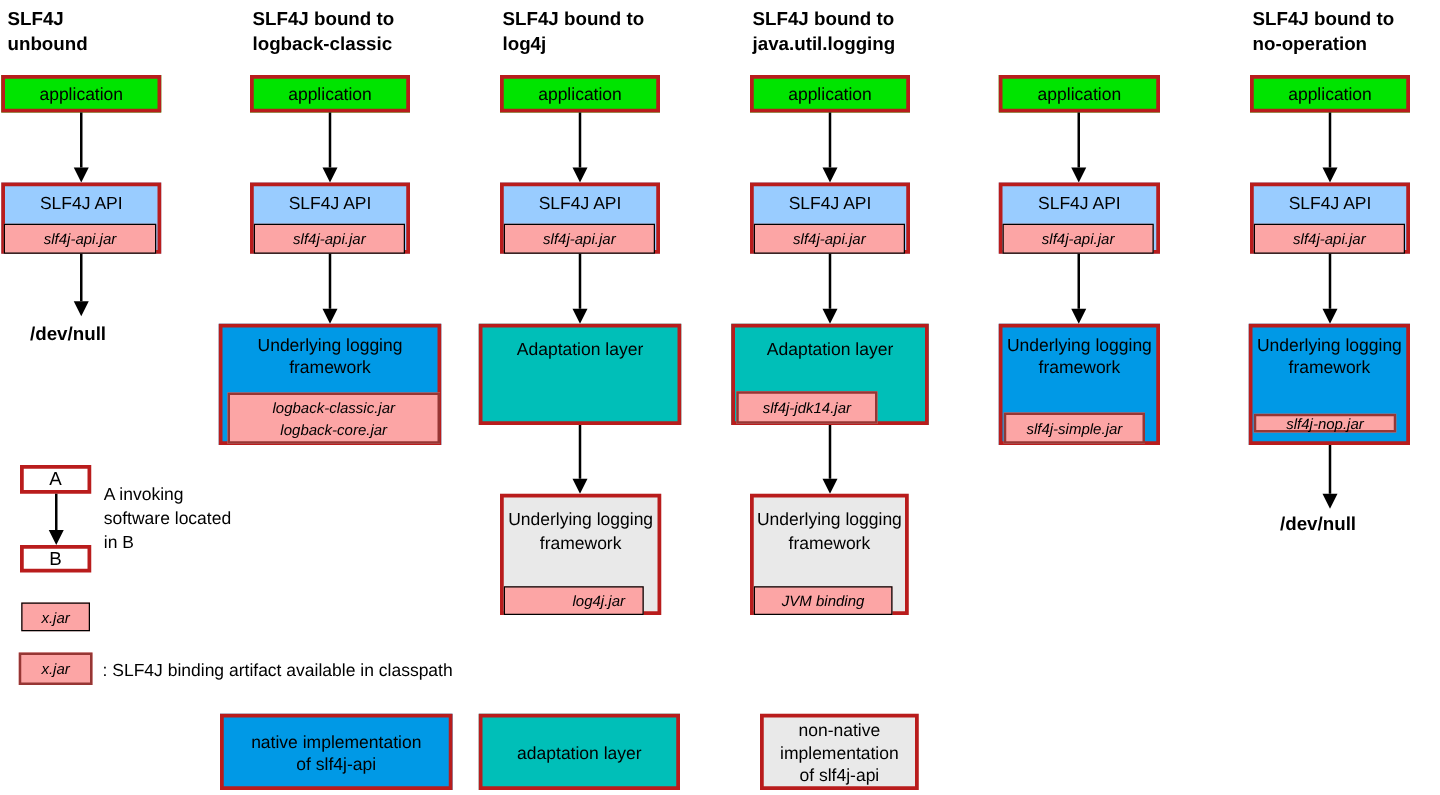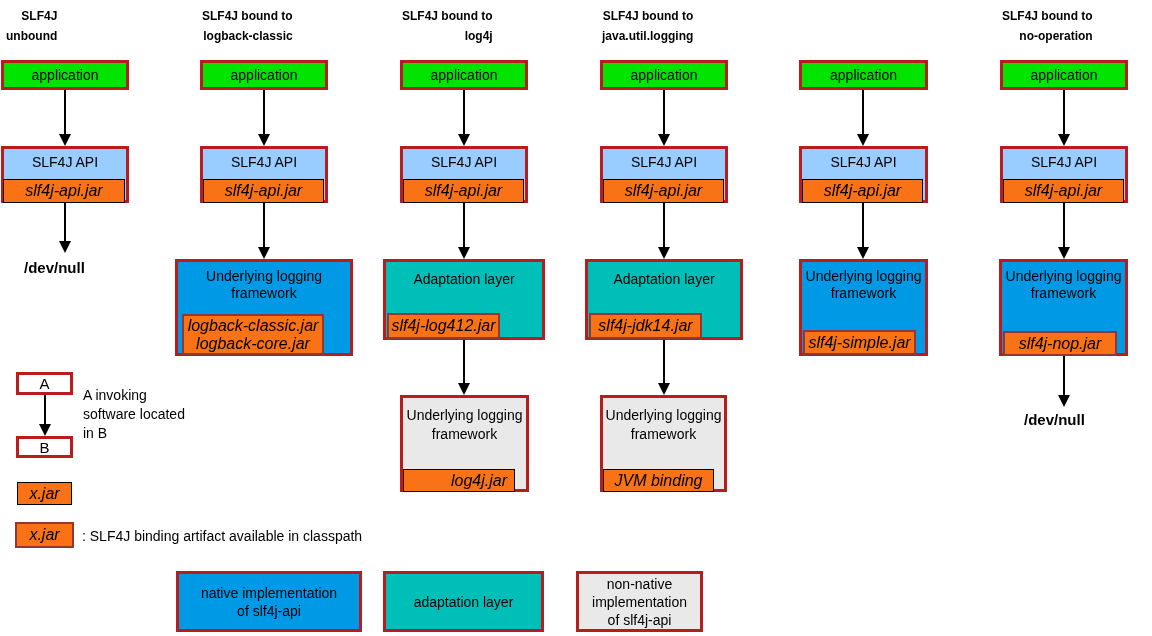--- a/index.html
+++ b/index.html
@@ -1,49 +1,49 @@
 <!DOCTYPE html>
 <html><head>
 <meta charset="utf-8">
 <style>
   html,body{margin:0;padding:0;background:#fff;}
   #canvas{
     position:relative;width:1152px;height:636px;background:#fff;overflow:hidden;
     font-family:"Liberation Sans", sans-serif;color:#000;
   }
   .heading{
-    position:absolute;font-size:12px;font-weight:bold;line-height:20px;white-space:pre-line;text-align:right;
+    position:absolute;font-size:15px;font-weight:bold;line-height:20px;white-space:pre-line;
   }
   .box{
     position:absolute;border:3px solid #b91c1c;box-sizing:border-box;
     font-size:14px;text-align:center;
   }
   .app{background:#00E400;display:flex;align-items:center;justify-content:center;}
   .api{background:#99CCFF;padding-top:5px;}
   .fw-blue{background:#0099E6;padding-top:6px;line-height:17px;}
   .adapt{background:#00BFB8;padding-top:9px;}
   .fw-gray{background:#E9E9E9;padding-top:8px;line-height:19px;}
   .jar{
-    position:absolute;background:#f97316;border:1px solid #000;box-sizing:border-box;
-    font-style:italic;font-size:16px;display:flex;align-items:center;justify-content:center;
+    position:absolute;background:#fca5a5;border:1px solid #000;box-sizing:border-box;
+    font-style:italic;font-size:12px;display:flex;align-items:center;justify-content:center;
     line-height:18px;white-space:pre-line;
   }
   .jar.binding{border:2px solid #963634;}
   .arrow{position:absolute;width:14px;display:flex;flex-direction:column;align-items:center;}
   .arrow .shaft{flex:1;width:2px;background:#000;}
   .arrow .head{width:0;height:0;border-left:6px solid transparent;border-right:6px solid transparent;border-top:12px solid #000;}
   .devnull{position:absolute;font-size:15px;font-weight:bold;}
   .leg-node{background:#fff;display:flex;align-items:center;justify-content:center;font-size:15px;}
   .leg-text{position:absolute;font-size:14px;line-height:19px;white-space:pre-line;}
   .leg-desc{position:absolute;font-size:14px;}
   .color-box{display:flex;align-items:center;justify-content:center;line-height:18px;padding:2px;}
   .cb-lightblue{background:#99CCFF;}
   .cb-blue{background:#0099E6;}
   .cb-teal{background:#00BFB8;}
-  .cb-gray{background:#E9E9E9;}
+  .cb-gray{background:#E9E9E9;margin-left:32px;}
 </style>
 </head>
 <body>
 
 <div id="canvas">
 
   <div class="heading" style="left:6px;top:6px;">SLF4J
 unbound</div>
   <div class="box app" style="left:1px;top:60px;width:128px;height:30px;">
       <span>application</span>
@@ -74,21 +74,21 @@
   <div class="box api" style="left:200px;top:146px;width:128px;height:57px;">
     <span>SLF4J API</span>
     <div class="jar" style="left:0px;top:30px;width:121px;height:24px;">slf4j-api.jar</div>
   </div>
   <div class="arrow" style="left:257px;top:203px;height:56px;">
       <span class="shaft"></span>
       <span class="head"></span>
     </div>
   <div class="box fw-blue" style="left:175px;top:259px;width:178px;height:97px;">
     <span>Underlying logging framework</span>
-    <div class="jar binding" style="left:4px;top:52px;width:142px;height:41px;">logback-classic.jar
+    <div class="jar binding" style="left:4px;top:52px;width:170px;height:41px;">logback-classic.jar
 logback-core.jar</div>
   </div>
 
   <div class="heading" style="left:402px;top:6px;">SLF4J bound to
 log4j</div>
   <div class="box app" style="left:400px;top:60px;width:128px;height:30px;">
       <span>application</span>
     </div>
   <div class="arrow" style="left:457px;top:90px;height:56px;">
       <span class="shaft"></span>
@@ -97,21 +97,20 @@
   <div class="box api" style="left:400px;top:146px;width:128px;height:57px;">
     <span>SLF4J API</span>
     <div class="jar" style="left:0px;top:30px;width:121px;height:24px;">slf4j-api.jar</div>
   </div>
   <div class="arrow" style="left:457px;top:203px;height:56px;">
       <span class="shaft"></span>
       <span class="head"></span>
     </div>
   <div class="box adapt" style="left:383px;top:259px;width:162px;height:81px;">
     <span>Adaptation layer</span>
-    <div class="jar binding" style="left:1px;top:51px;width:113px;height:26px;">slf4j-log412.jar</div>
   </div>
   <div class="arrow" style="left:457px;top:340px;height:55px;">
       <span class="shaft"></span>
       <span class="head"></span>
     </div>
   <div class="box fw-gray" style="left:400px;top:395px;width:129px;height:97px;">
     <span>Underlying logging framework</span>
     <div class="jar" style="left:0px;top:71px;width:112px;height:23px;padding-left:40px;">log4j.jar</div>
   </div>
 
@@ -177,21 +176,21 @@
   <div class="box api" style="left:1000px;top:146px;width:128px;height:57px;">
     <span>SLF4J API</span>
     <div class="jar" style="left:0px;top:30px;width:121px;height:24px;">slf4j-api.jar</div>
   </div>
   <div class="arrow" style="left:1057px;top:203px;height:56px;">
       <span class="shaft"></span>
       <span class="head"></span>
     </div>
   <div class="box fw-blue" style="left:999px;top:259px;width:129px;height:97px;">
     <span>Underlying logging framework</span>
-    <div class="jar binding" style="left:1px;top:69px;width:114px;height:25px;">slf4j-nop.jar</div>
+    <div class="jar binding" style="left:1px;top:69px;width:114px;height:15px;">slf4j-nop.jar</div>
   </div>
   <div class="arrow" style="left:1057px;top:356px;height:51px;">
       <span class="shaft"></span>
       <span class="head"></span>
     </div>
   <div class="devnull" style="left:1024px;top:411px;">/dev/null</div>
 
   <div class="box leg-node" style="left:16px;top:372px;width:57px;height:23px;">
       <span>A</span>
     </div>

